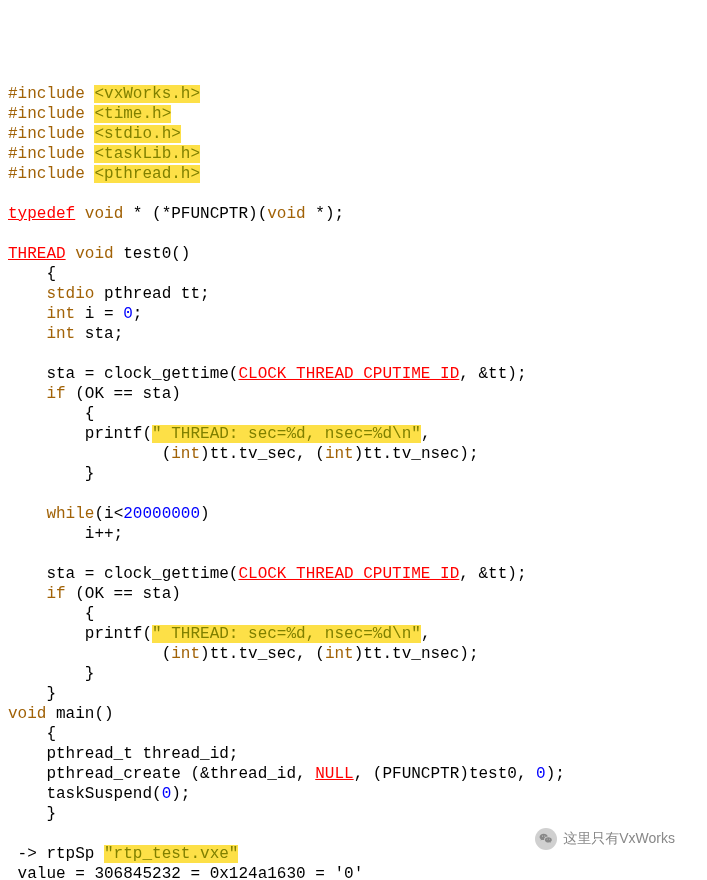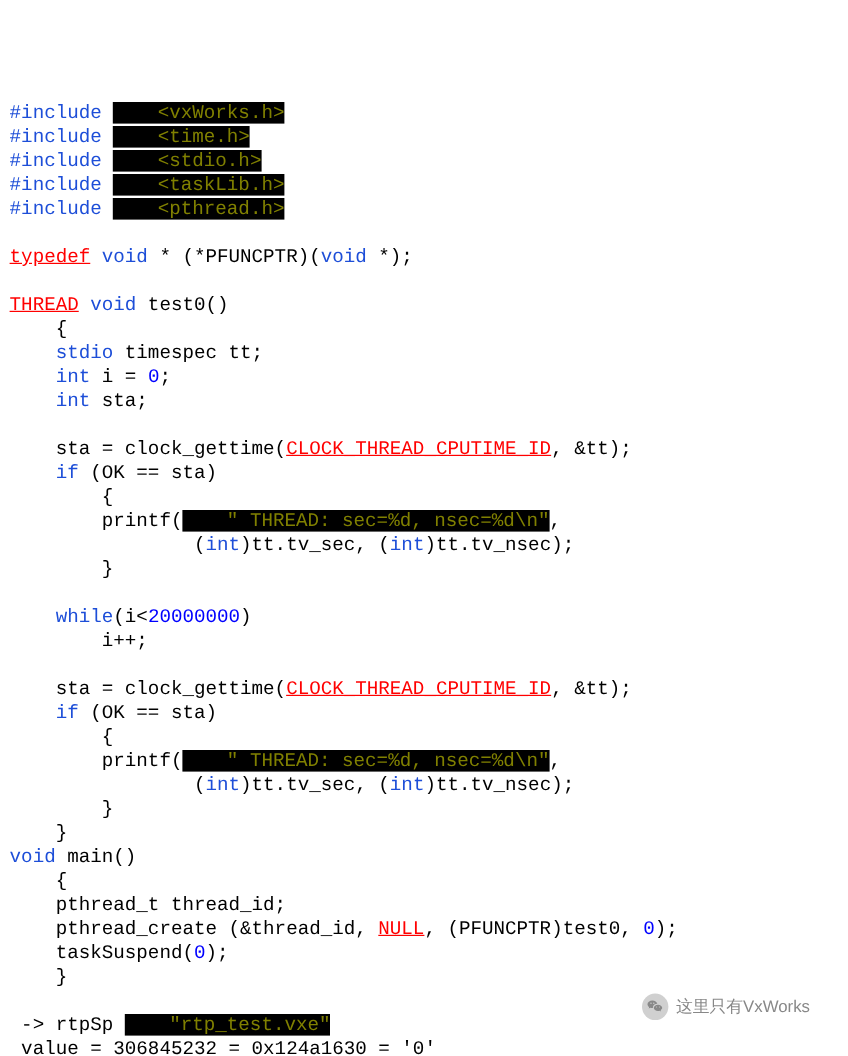--- a/index.html
+++ b/index.html
@@ -5,24 +5,24 @@
   body {
     font-family: "Courier New", monospace;
     font-size: 16px;
     line-height: 1.25;
     background: #ffffff;
     color: #000000;
     padding: 4px 8px;
     margin: 0;
     white-space: pre;
   }
-  .green { color: #1d4ed8; }
+  .green { color: #a16207; }
   .red { color: #ff0000; text-decoration: underline; }
   .blue { color: #0000ff; }
-  .hl { background-color: #000000; color: #808000; padding-left: 37px; }
+  .hl { background-color: #fde047; color: #808000; }
   .watermark {
     position: fixed;
     right: 20px;
     bottom: 26px;
     background: rgba(255,255,255,0.75);
     color: #888;
     font-family: sans-serif;
     font-size: 14px;
     padding: 4px 12px;
     border-radius: 14px;
@@ -50,21 +50,21 @@
 <div><span class="green">#include </span><span class="hl">&lt;vxWorks.h&gt;</span>
 <span class="green">#include </span><span class="hl">&lt;time.h&gt;</span>
 <span class="green">#include </span><span class="hl">&lt;stdio.h&gt;</span>
 <span class="green">#include </span><span class="hl">&lt;taskLib.h&gt;</span>
 <span class="green">#include </span><span class="hl">&lt;pthread.h&gt;</span>
 
 <span class="red">typedef</span> <span class="green">void</span><span> * (*PFUNCPTR)(</span><span class="green">void</span><span> *);</span>
 
 <span class="red">THREAD</span> <span class="green">void</span><span> test0()</span>
 <span>    {</span>
-    <span class="green">stdio</span><span> timespec tt;</span>
+    <span class="green">stdio</span><span> pthread tt;</span>
     <span class="green">int</span><span> i = </span><span class="blue">0</span><span>;</span>
     <span class="green">int</span><span> sta;</span>
 
 <span>    sta = clock_gettime(</span><span class="red">CLOCK_THREAD_CPUTIME_ID</span><span>, &amp;tt);</span>
     <span class="green">if</span><span> (OK == sta)</span>
 <span>        {</span>
 <span>        printf(</span><span class="hl">" THREAD: sec=%d, nsec=%d\n"</span><span>,</span>
 <span>                (</span><span class="green">int</span><span>)tt.tv_sec, (</span><span class="green">int</span><span>)tt.tv_nsec);</span>
 <span>        }</span>
 

